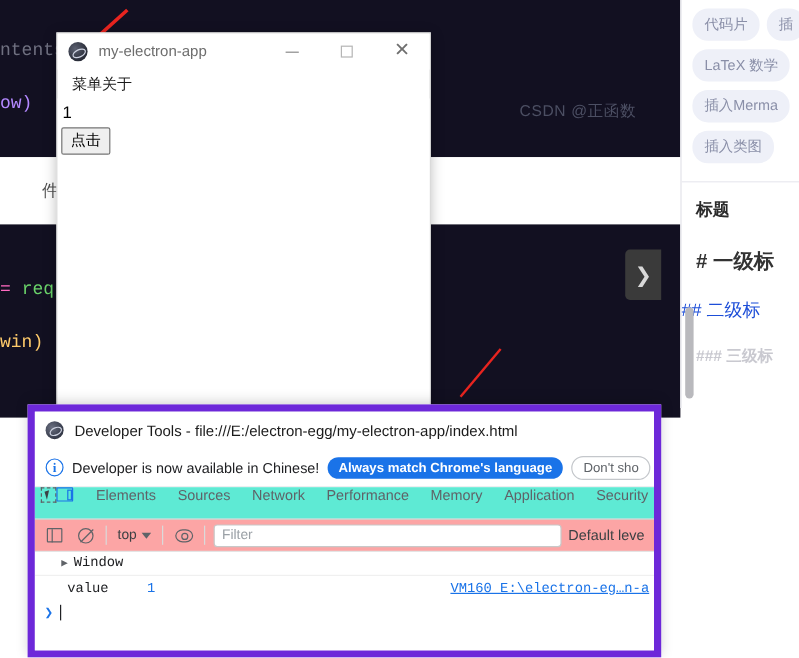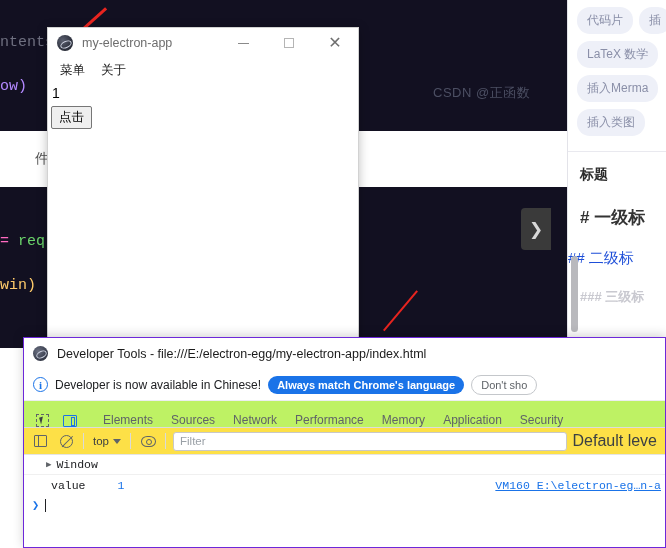--- a/index.html
+++ b/index.html
@@ -138,43 +138,43 @@
     display: flex; align-items: center; justify-content: center;
     color: #8a8a8a; font-size: 13px;
   }
   .win-btn .dash { width: 11px; height: 1px; background: #8a8a8a; display: block; }
   .win-btn .sq { width: 10px; height: 10px; border: 1px solid #b5b5b5; display: block; }
   .win-btn .x { font-size: 16px; line-height: 1; color: #6f6f6f; }
 
   .app-menubar {
     height: 24px; flex: 0 0 24px;
     display: flex; align-items: center;
-    padding-left: 12px; gap: 16px;
+    padding-left: 12px; 
     font-size: 12.5px; color: #1b1b1b;
   }
   .app-menu-item { cursor: default; }
   .app-content { flex: 1 1 auto; padding: 2px 0 0 3px; background:#fff; }
   .app-value { font-size: 14px; color: #000; line-height: 19px; padding-left: 1px; }
   .app-btn {
     margin-top: 3px;
     font-family: "Liberation Sans", sans-serif;
     font-size: 12.5px;
     padding: 2px 7px;
     background: #efefef;
     border: 1px solid #767676;
     color: #000;
     border-radius: 2px;
   }
 
   
   .devtools {
     position: absolute;
-    left: 23px; top: 337px; width: 643px; height: 211px;
-    background: #ffffff;
-    border: 1px solid #6d28d9;
+    left: 23px; top: 337px; width: 528px; height: 211px;
+    background: #ffffff;
+    border: 6px solid #6d28d9;
     box-shadow: 0 -2px 10px rgba(0,0,0,0.18);
     display: flex; flex-direction: column;
     overflow: hidden;
   }
   .dt-titlebar {
     height: 31px; flex: 0 0 31px;
     display: flex; align-items: center; padding-left: 9px;
     background: #ffffff;
   }
   .dt-icon {
@@ -207,22 +207,22 @@
   .info-text { font-size: 12px; color: #202124; white-space: nowrap; }
   .pill {
     border-radius: 12px; font-size: 11px; font-weight: bold;
     padding: 3px 9px; white-space: nowrap;
   }
   .pill.primary { background: #1a73e8; color: #fff; }
   .pill.ghost { background: #fff; color: #5f6368; border: 1px solid #c4c7cb; font-weight: normal; }
 
   .dt-tabs {
     height: 27px; flex: 0 0 27px;
-    display: flex; align-items: flex-end;
-    background: #bef264;
+    display: flex; align-items: flex-start;
+    background: #5eead4;
     border-bottom: 1px solid #dcdcdc;
     padding-left: 5px;
   }
   .dt-tool-icon {
     width: 27px; display: flex; align-items: center; justify-content: center;
   }
   .insp-ico { width: 13px; height: 13px; position: relative; }
   .insp-ico .box {
     position: absolute; inset: 0;
     border: 1.2px dashed #5f6368;
@@ -243,21 +243,21 @@
     padding: 0 9px;
     font-size: 12px; color: #5f6368;
     white-space: nowrap;
   }
   .dt-tab.active { color: #1a73e8; box-shadow: inset 0 -2px 0 #1a73e8; }
 
   .dt-filterbar {
     height: 27px; flex: 0 0 27px;
     display: flex; align-items: center; gap: 6px;
     padding: 0 6px;
-    background: #fde047;
+    background: #fca5a5;
     border-bottom: 1px solid #e4e4e4;
   }
   .fb-icon { width: 20px; height: 20px; display: flex; align-items: center; justify-content: center; }
   .sidebar-ico { width: 13px; height: 12px; border: 1.3px solid #5f6368; position: relative; border-radius: 1px; }
   .sidebar-ico::after { content:""; position:absolute; left:3.5px; top:-0.5px; bottom:-0.5px; width:1.3px; background:#5f6368; }
   .ban-ico { width: 13px; height: 13px; border: 1.3px solid #5f6368; border-radius: 50%; position: relative; }
   .ban-ico::after { content:""; position:absolute; left:-1px; top:5px; width:15px; height:1.3px; background:#5f6368; transform: rotate(-45deg); }
   .ctx-select { display: flex; align-items: center; gap: 4px; font-size: 11.5px; color: #3c4043; padding: 0 2px; }
   .caret { width:0;height:0;border-left:4px solid transparent;border-right:4px solid transparent;border-top:5px solid #5f6368; }
   .eye-ico { width: 15px; height: 11px; border: 1.3px solid #5f6368; border-radius: 50% 50% 50% 50% / 60% 60% 60% 60%; position: relative; }
@@ -266,21 +266,21 @@
   .filter-input {
     flex: 1 1 auto; height: 19px;
     border: 1px solid #c8c8c8; border-radius: 3px;
     font-size: 11.5px; color: #202124;
     padding: 0 6px;
     font-family: "Liberation Sans", sans-serif;
     background: #fff;
     min-width: 20px;
   }
   .filter-input::placeholder { color: #9aa0a6; }
-  .level-label { font-size: 16px; color: #3c4043; white-space: nowrap; padding-right: 2px; }
+  .level-label { font-size: 12px; color: #3c4043; white-space: nowrap; padding-right: 2px; }
 
   .dt-console { flex: 1 1 auto; position: relative; background: #fff; overflow: hidden; }
   .console-row {
     display: flex; align-items: center;
     font-family: "Liberation Mono", monospace;
     font-size: 11.5px; color: #202124;
     height: 20px;
     border-bottom: 1px solid #f0f0f0;
     padding-left: 8px;
   }

